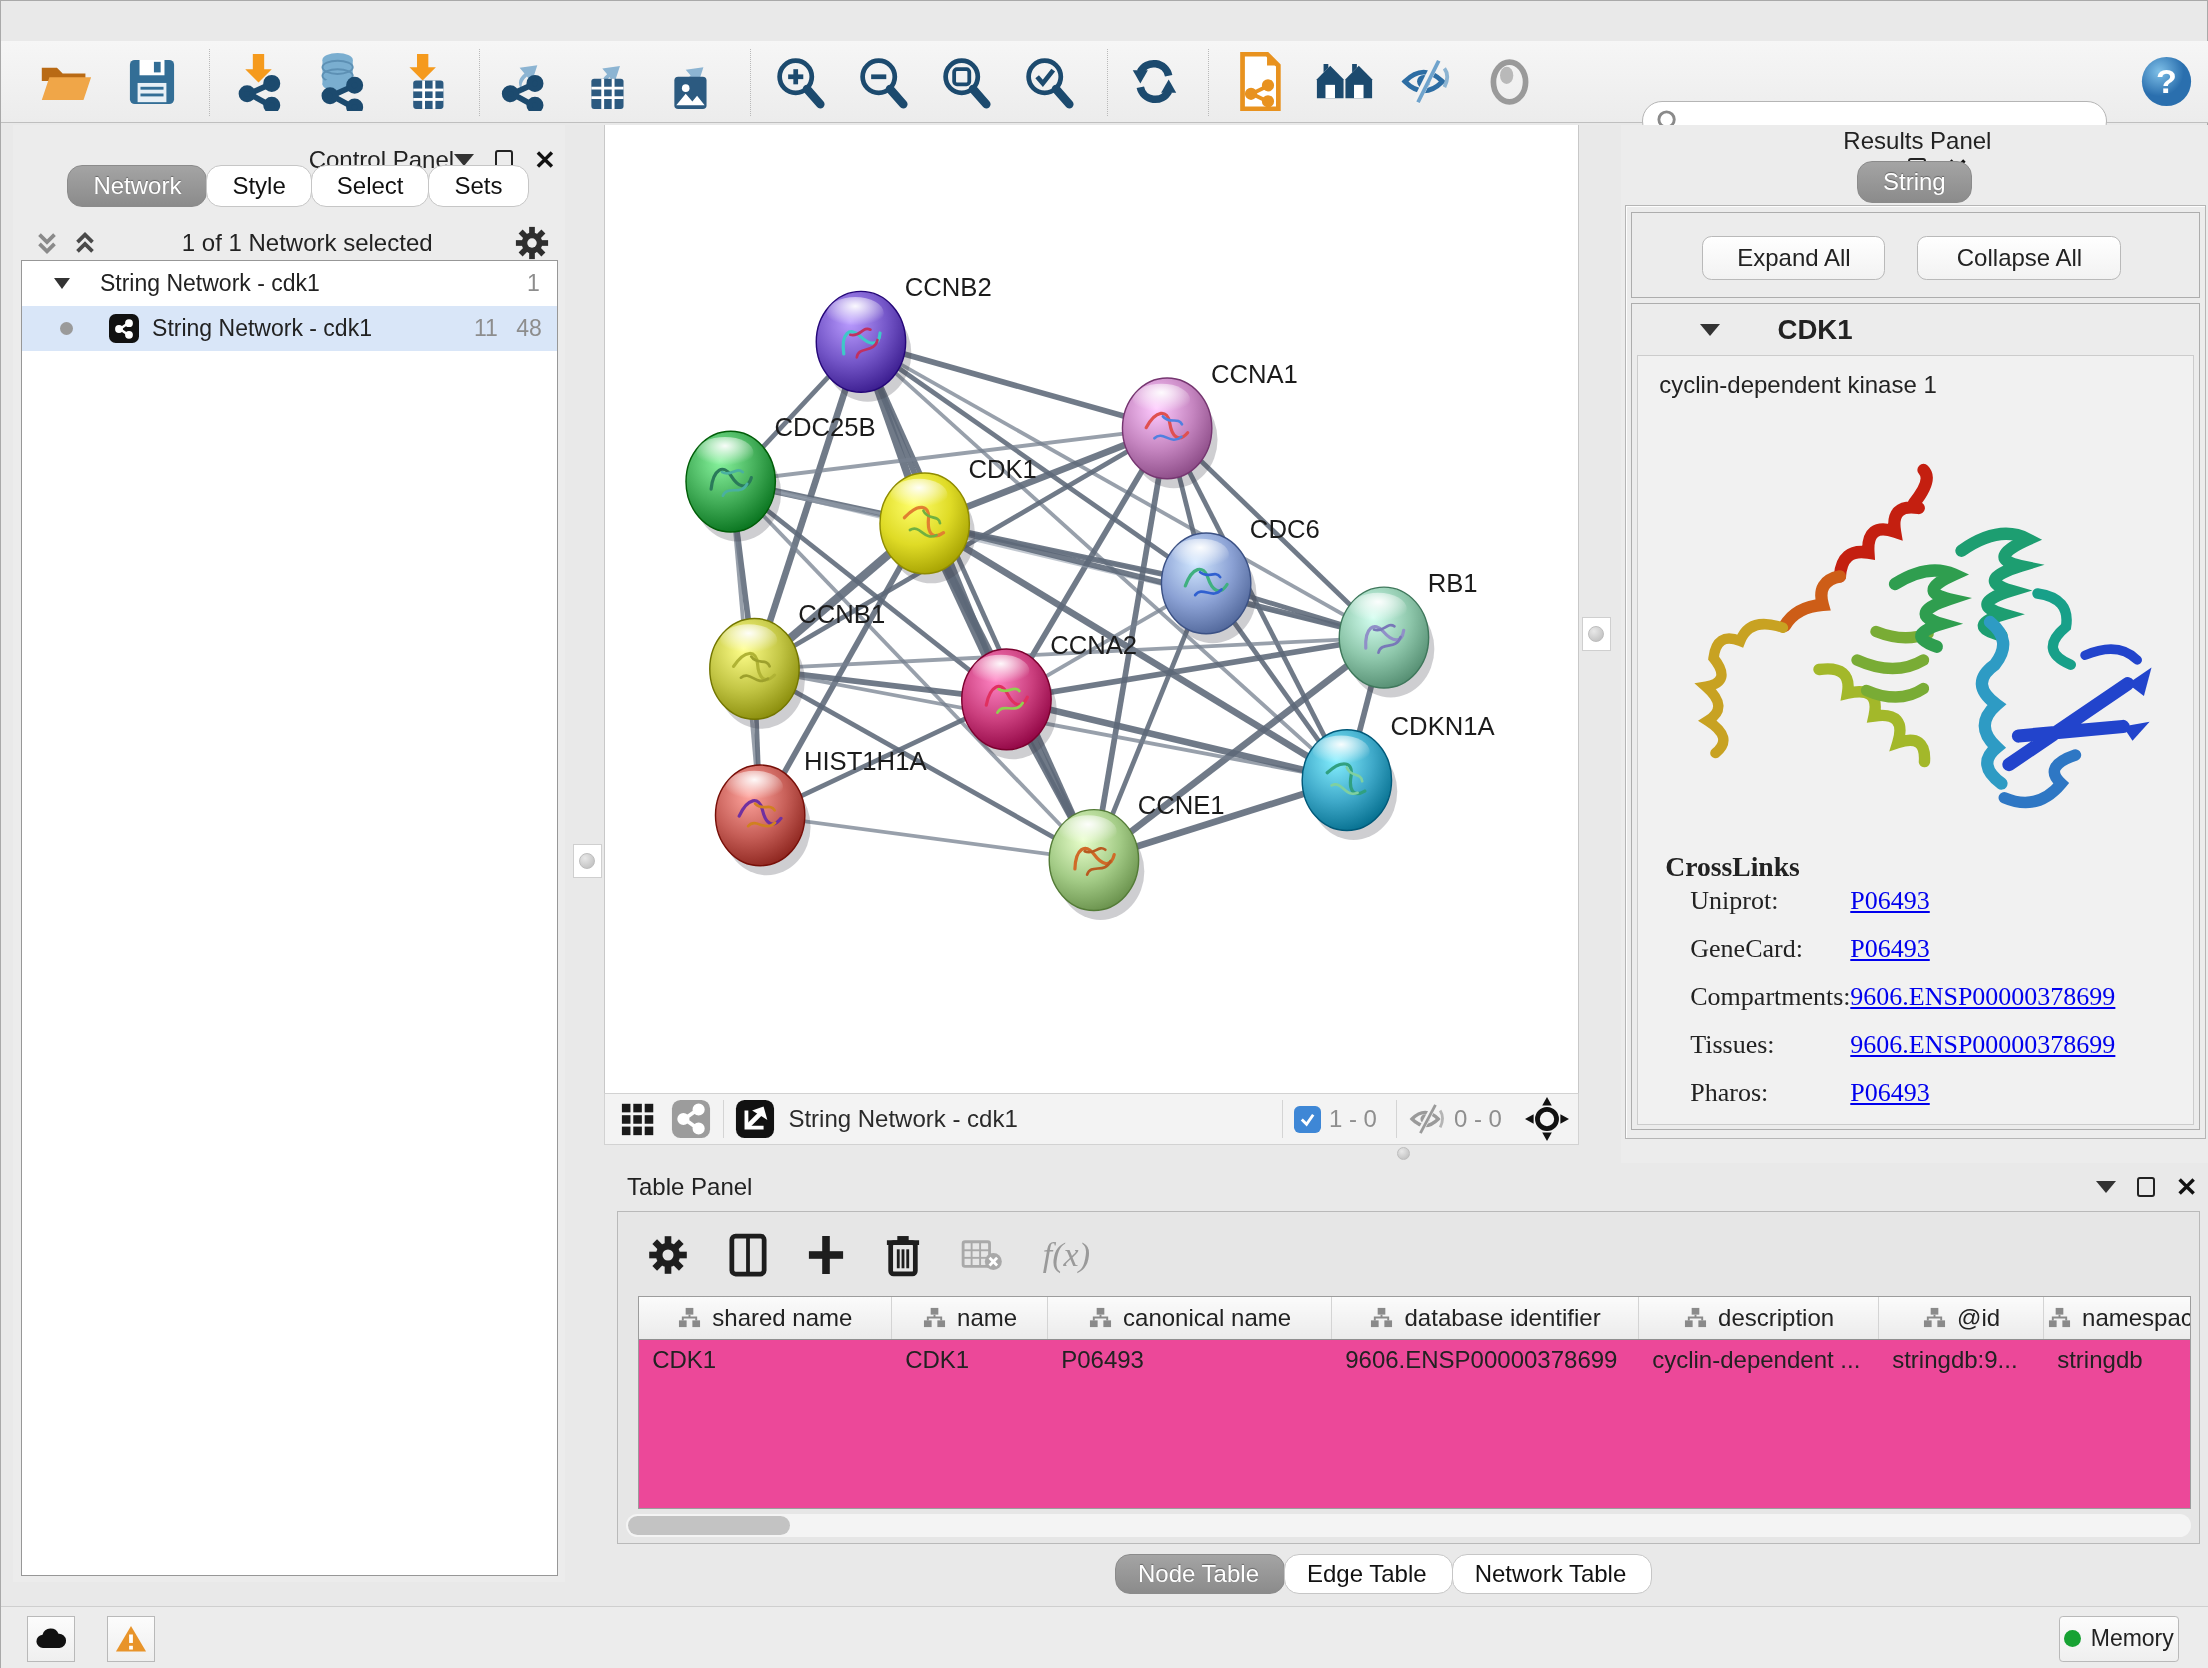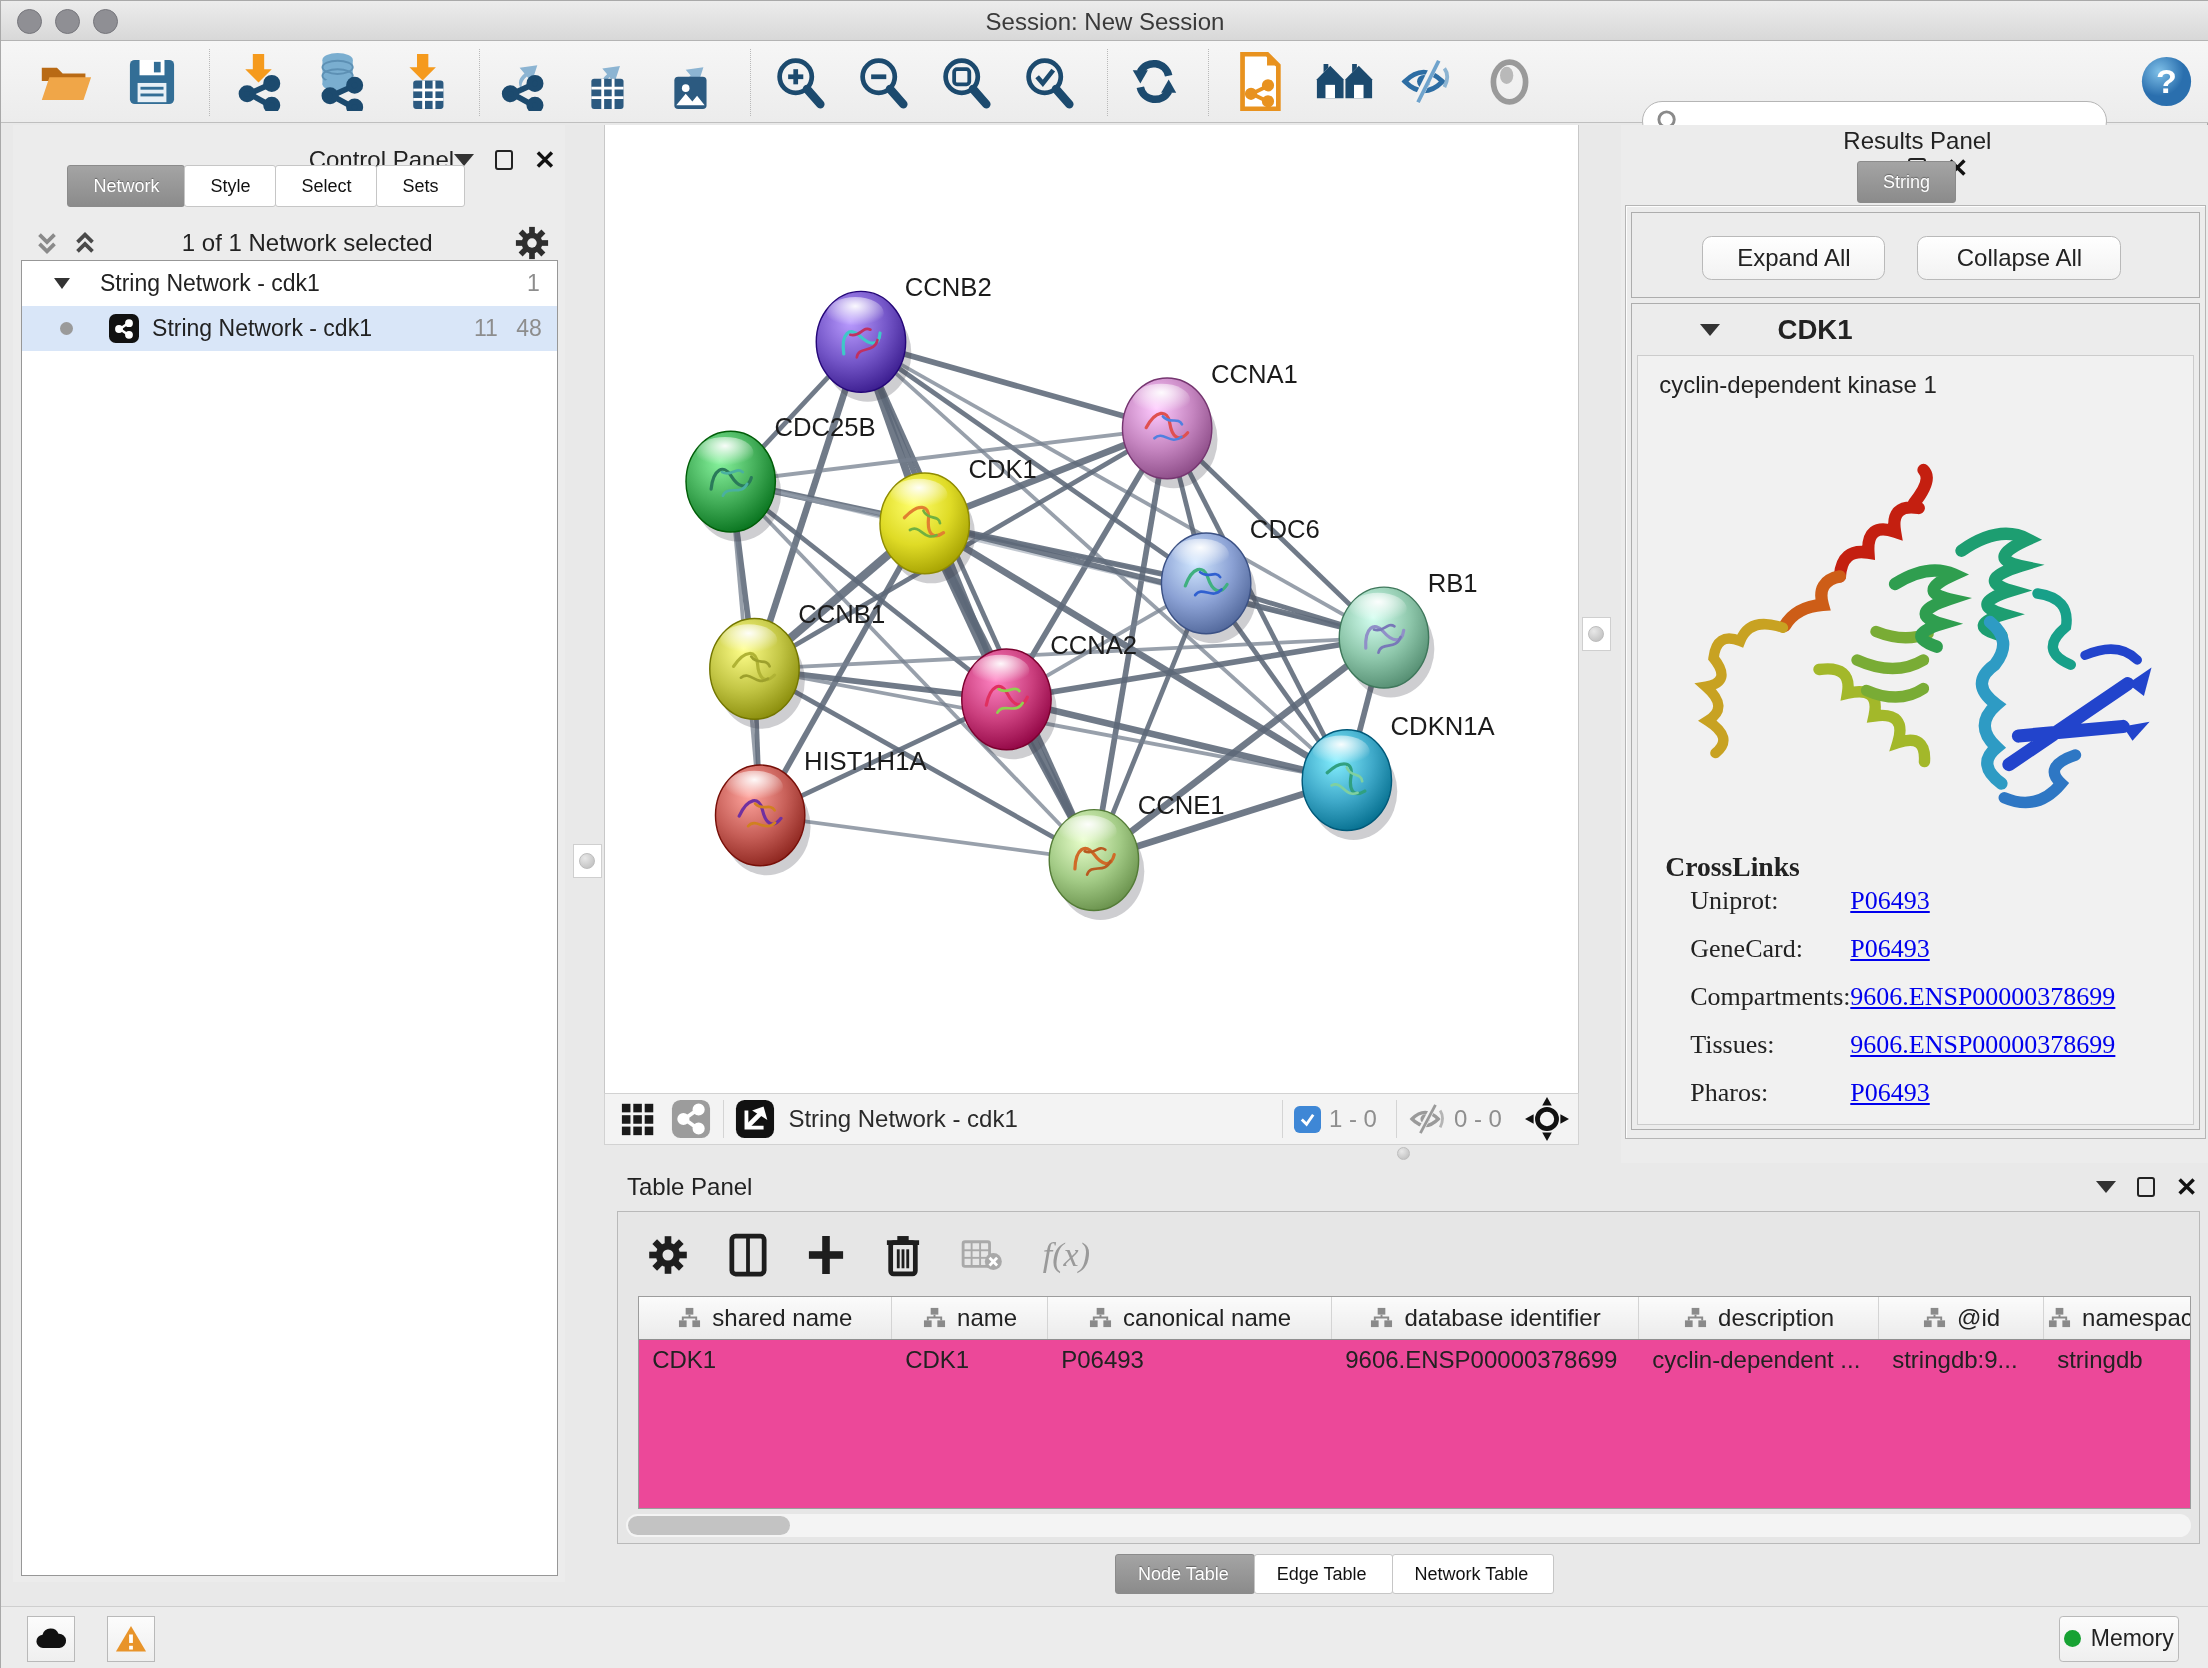--- a/index.html
+++ b/index.html
@@ -22,22 +22,22 @@
   #search-box { position:absolute; left:1641px; top:60px; width:465px; height:40px; background:#fff;
     border:1px solid #b5b5b5; border-radius:20px; display:flex; align-items:center; padding-left:13.3px; }
   #search-input { border:none; outline:none; font-size:23px; width:399px; background:transparent; }
 
   
   .panel-head-title { font-size:24px; color:#222; }
   .panel-ctrl { display:flex; gap:21px; align-items:center; }
   .tri-down { width:0; height:0; border-left:10.5px solid transparent; border-right:10.5px solid transparent; border-top:12.4px solid #333; }
   .float-sq { width:18px; height:20px; border:2.9px solid #222; border-radius:2.9px; }
   .close-x { font-size:26px; font-weight:bold; color:#111; line-height:1; }
-  .seg-tab { height:42px; padding:0 25px; background:#fff; border:1px solid #c6c6c6; border-radius:3px;
-    font-size:18px; display:flex; align-items:center; color:#111; margin-left:-1px; }
+  .seg-tab { height:42px; padding:0 25px; background:#fff; border:1px solid #c6c6c6; border-radius:15px;
+    font-size:24px; display:flex; align-items:center; color:#111; margin-left:-1px; }
   .seg-tab.active { background:linear-gradient(#a4a4a4,#8b8b8b); color:#fff; border-color:#8b8b8b;
     text-shadow:0 -1px 1px rgba(0,0,0,.35); }
 
   
   #control-panel { position:absolute; left:12.4px; top:124px; width:552px; height:1457px; background:#ececec; }
   #cp-head { position:absolute; left:11.4px; right:9.5px; top:19px; height:32px; display:flex; justify-content:flex-end; align-items:center; }
   #cp-tabs { position:absolute; left:55px; top:40px; display:flex; }
   #cp-list-head { position:absolute; left:19px; right:15px; top:95px; height:46px; display:flex; align-items:center; }
   #cp-sel-status { flex:1; text-align:center; font-size:24px; }
   #cp-tree { position:absolute; left:7.6px; right:7.6px; top:135px; bottom:5.7px; background:#fff; border:1px solid #979797; }
@@ -108,26 +108,20 @@
   #memory-btn { left:2058px; width:120px; gap:9.5px; font-size:23px; border-radius:3.8px; }
   .green-dot { width:17px; height:17px; border-radius:50%; background:#17a233; }
 
   svg text { font-family:"Liberation Sans", sans-serif; }
 </style>
 </head>
 <body>
 
 <div id="app">
 
-  <div id="titlebar">
-    <div class="traffic" style="left:16px"></div>
-    <div class="traffic" style="left:54px"></div>
-    <div class="traffic" style="left:92px"></div>
-    <div id="win-title">Session: New Session</div>
-  </div>
 
   <div id="toolbar">
     <div class="tb-btn" style="left:34px">
       <svg width="55" height="48" viewBox="0 0 58 50">
         <path d="M4 10 h16 l6 6 h24 v8 H4 z" fill="#b96a14"></path>
           <path d="M4 44 L12 20 H56 L48 44 Z" fill="#f0a648"></path>
       </svg>
     </div>
     <div class="tb-btn" style="left:120px">
       <svg width="48" height="48" viewBox="0 0 50 50">

